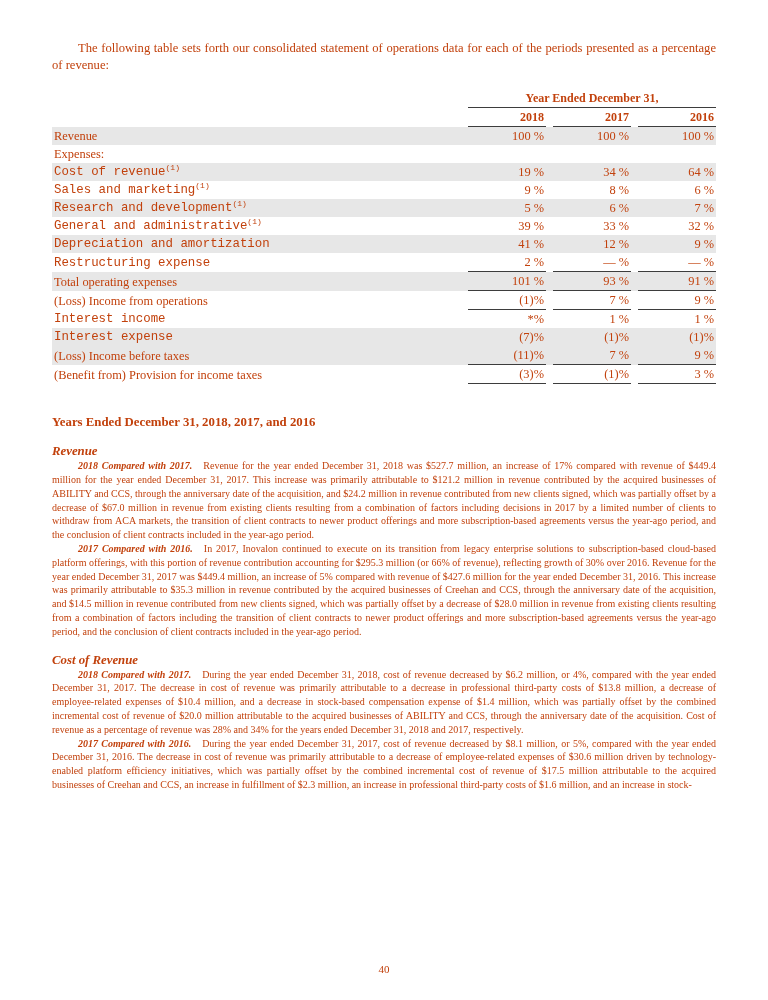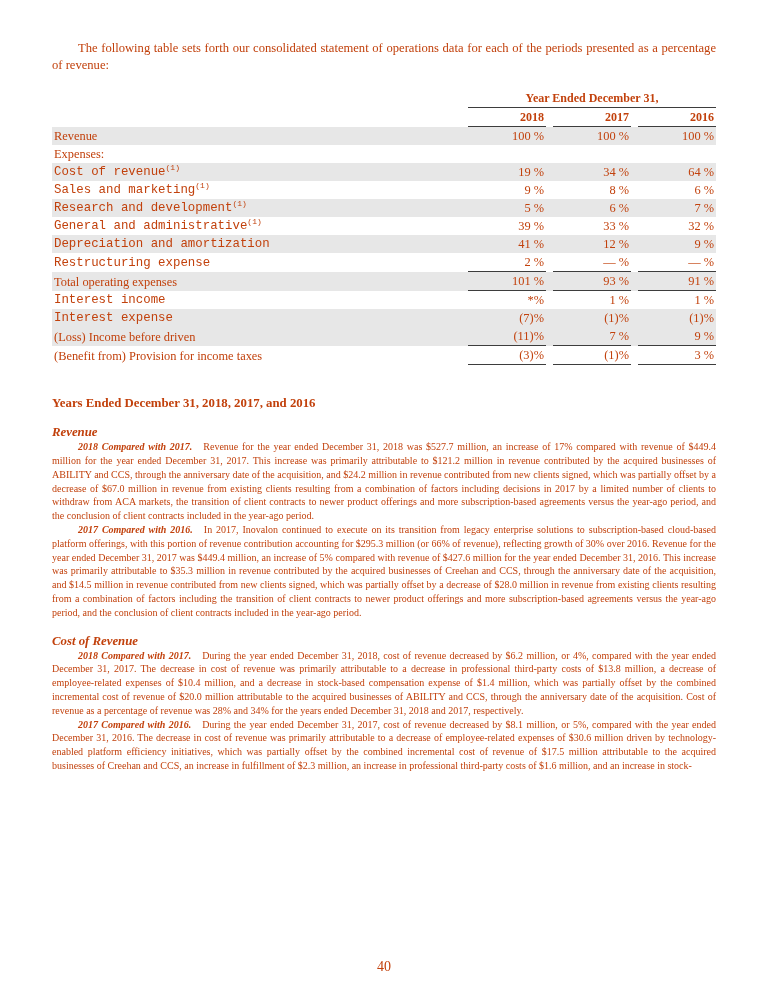--- a/index.html
+++ b/index.html
@@ -77,21 +77,21 @@
     font-weight: bold;
     font-style: italic;
     margin-right: 11px;
   }
   .page-number {
     position: absolute;
     bottom: 25px;
     left: 0;
     width: 100%;
     text-align: center;
-    font-size: 14px;
+    font-size: 11px;
   }
 </style>
 </head>
 <body>
 
 <div class="page">
   <div class="content">
 
     <p class="intro">The following table sets forth our consolidated statement of operations data for each of the periods presented as a percentage of revenue:</p>
 
@@ -186,40 +186,49 @@
       </tr>
       <tr class="shaded bb1">
         <td class="lbl ind2">Total operating expenses</td>
         <td class="leadgap"></td>
         <td class="val">101 %</td>
         <td class="gap"></td>
         <td class="val">93 %</td>
         <td class="gap"></td>
         <td class="val">91 %</td>
       </tr>
+      <tr class="bb1">
+        <td class="lbl">(Loss) Income from operations</td>
+        <td class="leadgap"></td>
+        <td class="val">(1)%</td>
+        <td class="gap"></td>
+        <td class="val">7 %</td>
+        <td class="gap"></td>
+        <td class="val">9 %</td>
+      </tr>
       <tr>
         <td class="lbl ind1">Interest income</td>
         <td class="leadgap"></td>
         <td class="val">*%</td>
         <td class="gap"></td>
         <td class="val">1 %</td>
         <td class="gap"></td>
         <td class="val">1 %</td>
       </tr>
       <tr class="shaded">
         <td class="lbl ind1">Interest expense</td>
         <td class="leadgap"></td>
         <td class="val">(7)%</td>
         <td class="gap"></td>
         <td class="val">(1)%</td>
         <td class="gap"></td>
         <td class="val">(1)%</td>
       </tr>
       <tr class="shaded bb1">
-        <td class="lbl">(Loss) Income before driven</td>
+        <td class="lbl">(Loss) Income before taxes</td>
         <td class="leadgap"></td>
         <td class="val">(11)%</td>
         <td class="gap"></td>
         <td class="val">7 %</td>
         <td class="gap"></td>
         <td class="val">9 %</td>
       </tr>
       <tr class="bb1">
         <td class="lbl">(Benefit from) Provision for income taxes</td>
         <td class="leadgap"></td>

